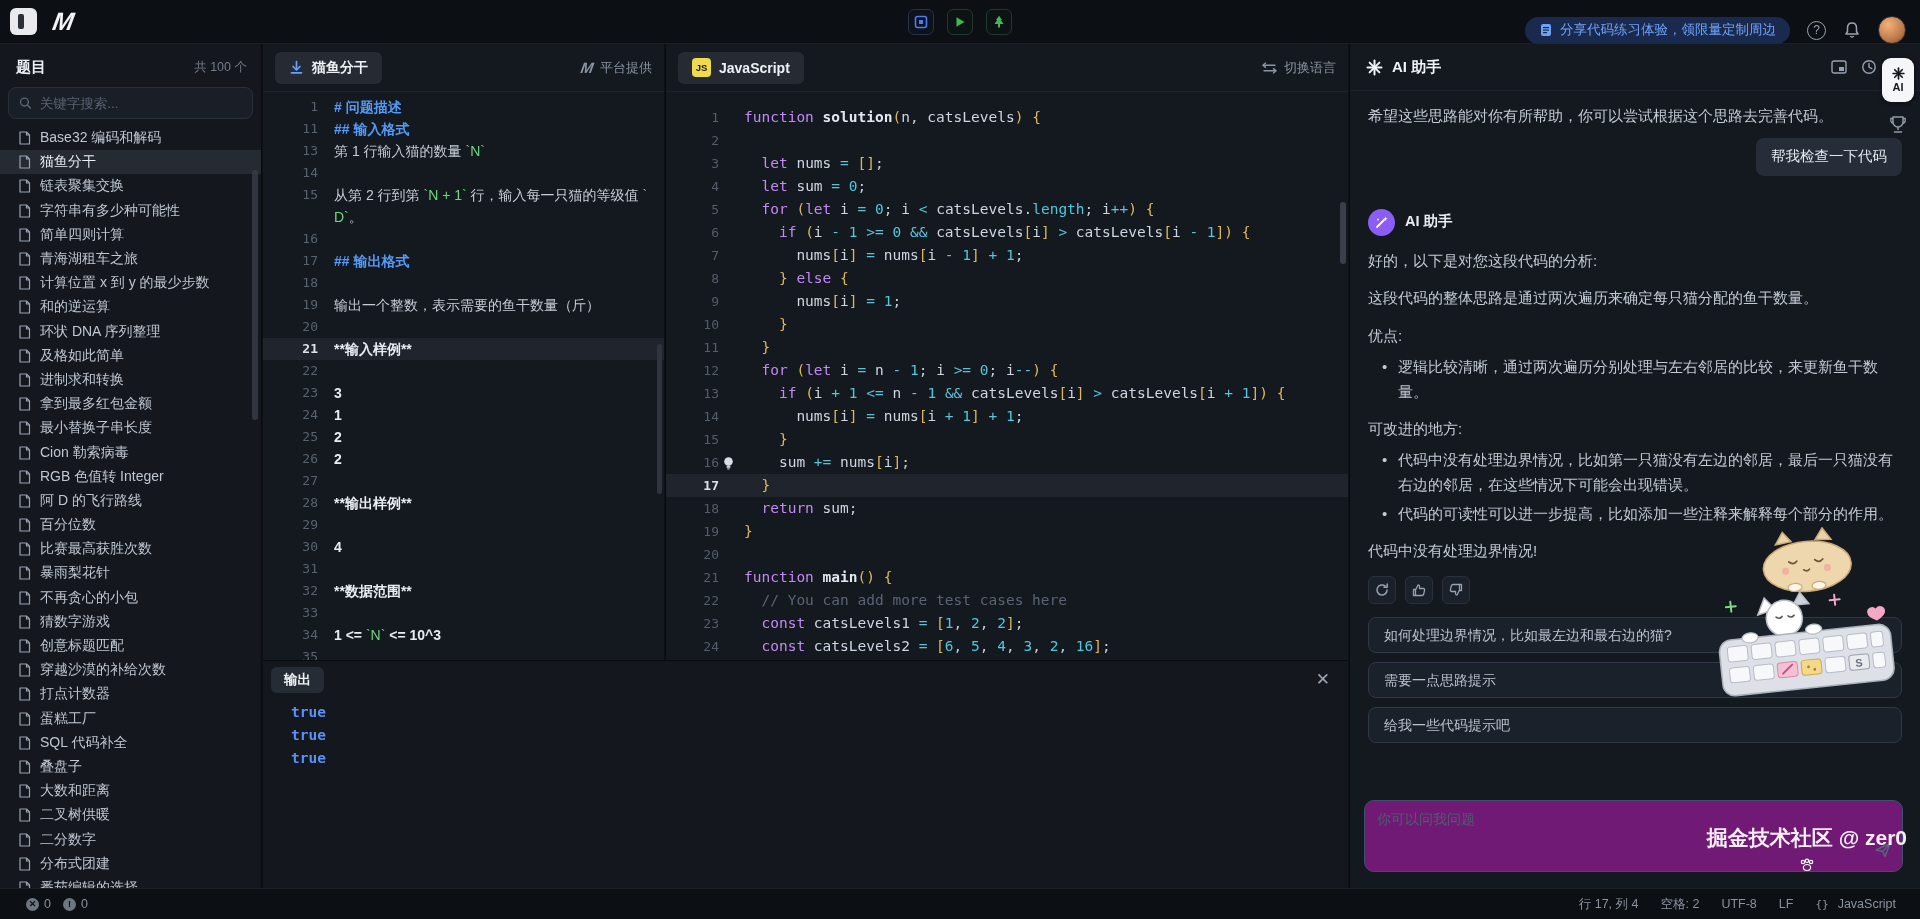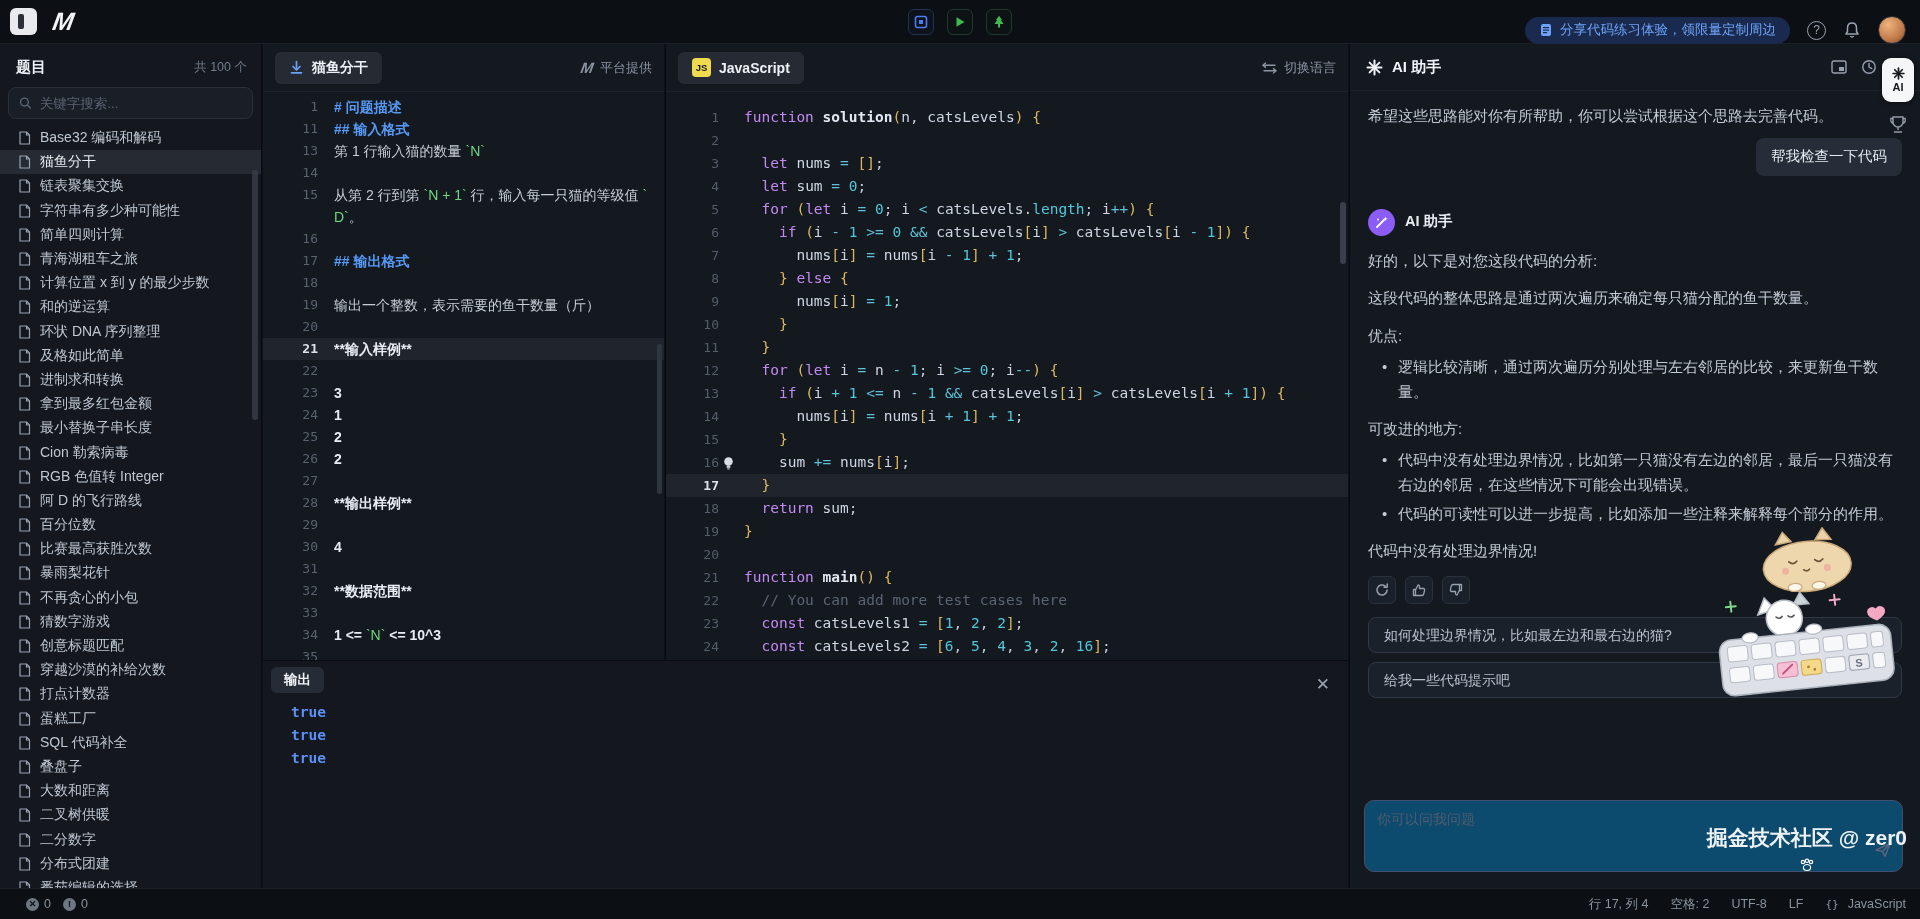--- a/index.html
+++ b/index.html
@@ -19,21 +19,21 @@
   .tb-btn.green { border-color:#1f3a2a; background:#12241a33; }
   .tb-right { position:absolute; right:0; top:8px; height:44px; display:flex; align-items:center; gap:17px; padding-right:14px; }
   .share-pill { height:27px; background:#1a2a4e; border-radius:14px; display:flex; align-items:center; gap:7px; padding:0 14px; color:#6ea2f8; font-size:13.5px; cursor:pointer; }
   .circle-icon { width:19px; height:19px; border-radius:50%; border:1.6px solid #99a3b1; color:#99a3b1; font-size:12px; display:flex; align-items:center; justify-content:center; cursor:pointer; }
   .avatar-top { width:28px; height:28px; border-radius:50%; background:radial-gradient(circle at 35% 30%, #f0b27d, #c07a4a 60%, #7c4a2b); border:1px solid #2c323c; cursor:pointer; }
 
   
   .statusbar { position:absolute; left:0; right:0; top:888px; height:31px; background:#0c0f13; border-top:1px solid #1b2027; display:flex; align-items:center; justify-content:space-between; font-size:12.5px; color:#8a93a0; }
   .sb-left { display:flex; align-items:center; gap:12px; padding-left:26px; }
   .sb-item { display:flex; align-items:center; gap:5px; }
-  .sb-right { display:flex; align-items:center; gap:22px; padding-right:14px; }
+  .sb-right { display:flex; align-items:center; gap:22px; padding-right:24px; }
   .sb-dot { width:13px; height:13px; border-radius:50%; background:#6e7681; color:#0c0f13; font-size:9px; font-weight:700; display:flex; align-items:center; justify-content:center; }
   .braces { font-family:"DejaVu Sans Mono", monospace; font-size:11px; margin-right:4px; }
 
   
   .sidebar { position:absolute; left:0; top:44px; width:262px; bottom:31px; background:#14171e; border-right:1px solid #070a0e; overflow:hidden; }
   .sd-head { display:flex; align-items:center; justify-content:space-between; padding:14px 14px 0 16px; }
   .sd-title { color:#eef1f5; font-size:15px; font-weight:700; }
   .sd-count { color:#727c8a; font-size:12.5px; }
   .search-box { margin:10px 8px 0 8px; height:32px; background:#1a1e26; border:1px solid #2a303a; border-radius:8px; display:flex; align-items:center; gap:8px; padding:0 10px; }
   .search-box input { background:transparent; border:none; outline:none; color:#c6cdd6; font-size:13.5px; width:100%; font-family:inherit; }
@@ -74,21 +74,21 @@
   .tk-k { color:#c38af4; } .tk-f { color:#e2e8f2; font-weight:700; }
   .tk-v { color:#cdd6e2; } .tk-w { color:#c4cedb; }
   .tk-n { color:#52c7dc; } .tk-o { color:#5fc1d8; }
   .tk-b { color:#deb860; } .tk-c { color:#5a6473; } .tk-p { color:#52c7dc; }
   .bulb { position:absolute; left:56px; top:4px; }
   .js-badge { width:19px; height:19px; background:#f0db4f; border-radius:4px; color:#17191c; font-size:9.5px; font-weight:900; display:flex; align-items:center; justify-content:center; }
   .ed-scrollthumb { position:absolute; right:2px; top:158px; width:6px; height:62px; background:#39404b; border-radius:3px; }
 
   
   .output { position:absolute; left:263px; width:1085px; top:660px; bottom:31px; background:#14171e; border-top:1px solid #070a0e; z-index:3; }
-  .out-head { display:flex; align-items:flex-end; justify-content:space-between; padding:6px 18px 0 8px; }
+  .out-head { display:flex; align-items:flex-start; justify-content:space-between; padding:6px 18px 0 8px; }
   .out-tab { height:26px; background:#262c36; border-radius:6px; display:flex; align-items:center; padding:0 13px; color:#eef1f5; font-size:13.5px; font-weight:700; cursor:pointer; }
   .out-close { color:#9aa3b0; font-size:17px; line-height:17px; cursor:pointer; margin-top:4px; }
   .out-body { padding:8px 0 0 28px; font-family:"DejaVu Sans Mono", monospace; font-size:14.5px; font-weight:700; color:#5991f7; }
   .out-body div { line-height:23px; }
 
   
   .ai { left:1349px; width:571px; border-left:1px solid #070a0e; }
   .ai-head { height:47px; border-bottom:1px solid #1d232c; display:flex; align-items:center; justify-content:space-between; padding:0 16px; }
   .ai-title { display:flex; align-items:center; gap:9px; color:#f0f3f7; font-size:15px; font-weight:700; }
   .ai-head-icons { display:flex; align-items:center; gap:14px; color:#97a1af; }
@@ -102,21 +102,21 @@
   .ai-avatar { width:27px; height:27px; border-radius:50%; background:#8b5cf6; display:flex; align-items:center; justify-content:center; }
   .ai-name { color:#e9edf3; font-size:14.5px; font-weight:700; }
   .ai-p { margin-top:13px; }
   .ai-ul { margin-top:6px; padding-left:14px; list-style:none; }
   .ai-ul li { position:relative; padding-left:16px; margin-top:4px; }
   .ai-ul li::before { content:"•"; position:absolute; left:0; top:0; color:#c2cad4; }
   .ai-actions { display:flex; align-items:center; gap:9px; margin-top:12px; }
   .act-btn { width:28px; height:28px; border-radius:6px; background:#1b212b; border:1px solid #2a313c; display:flex; align-items:center; justify-content:center; cursor:pointer; }
   .chips { margin-top:13px; display:flex; flex-direction:column; gap:9px; }
   .chip { height:36px; background:#1b212b; border:1px solid #303845; border-radius:8px; display:flex; align-items:center; padding:0 15px; color:#b8c1cd; font-size:14px; cursor:pointer; white-space:nowrap; overflow:hidden; }
-  .ai-input { position:absolute; left:14px; right:17px; top:756px; height:72px; background:#0c4a6e; border:1px solid #41506e; border-radius:10px; padding:10px 12px; }
+  .ai-input { position:absolute; left:14px; right:17px; top:756px; height:72px; background:#701a75; border:1px solid #41506e; border-radius:10px; padding:10px 12px; }
   .ai-input textarea { width:100%; height:36px; background:transparent; border:none; outline:none; resize:none; color:#c6cdd6; font-size:14px; font-family:inherit; }
   .ai-input textarea::placeholder { color:#515c6e; }
   .send-btn { position:absolute; right:10px; bottom:8px; cursor:pointer; }
   .watermark { position:absolute; right:13px; top:824px; color:rgba(255,255,255,.93); font-size:21px; font-weight:700; display:flex; align-items:center; gap:6px;flex-direction:column; }
 
   
   .float-rail { position:absolute; right:5px; top:50px; width:34px; z-index:6; display:flex; flex-direction:column; align-items:center; gap:13px;margin-top:8px; }
   .ai-fab { width:32px; height:44px; background:#f5f6f8; border-radius:9px; display:flex; flex-direction:column; align-items:center; justify-content:center; gap:2px; cursor:pointer; box-shadow:0 1px 4px rgba(0,0,0,.5); }
   .ai-fab .fab-label { color:#15171b; font-size:11px; font-weight:900; line-height:11px; }
   .rail-ic { cursor:pointer; opacity:.85; }
@@ -663,20 +663,21 @@
             </svg>
         </div>
         <div class="act-btn">
           <svg width="14" height="14" viewBox="0 0 14 14" style="transform:rotate(180deg)">
               <path d="M1.5 6.5 H3.5 V12.5 H1.5 Z M3.5 7 L6 2 C6.8 2 7.5 2.7 7.5 3.5 V5.5 H11.3 C12.2 5.5 12.8 6.3 12.6 7.1 L11.6 11.3 C11.4 12 10.8 12.5 10.1 12.5 H3.5 Z" fill="none" stroke="#97a1af" stroke-width="1.3" stroke-linejoin="round"></path>
             </svg>
         </div>
       </div>
       <div class="chips">
           <div class="chip">如何处理边界情况，比如最左边和最右边的猫?</div>
+          <div class="chip">需要一点思路提示</div>
           <div class="chip">给我一些代码提示吧</div>
         </div>
     </div>
     <div class="ai-input">
       <textarea placeholder="你可以问我问题" style=""></textarea>
       <div class="send-btn">
         <svg width="18" height="18" viewBox="0 0 18 18">
             <path d="M2 9 L16 2.5 L11 15.5 L8.5 10.5 Z M8.5 10.5 L16 2.5" fill="none" stroke="#59657a" stroke-width="1.5" stroke-linejoin="round"></path>
           </svg>
       </div>

